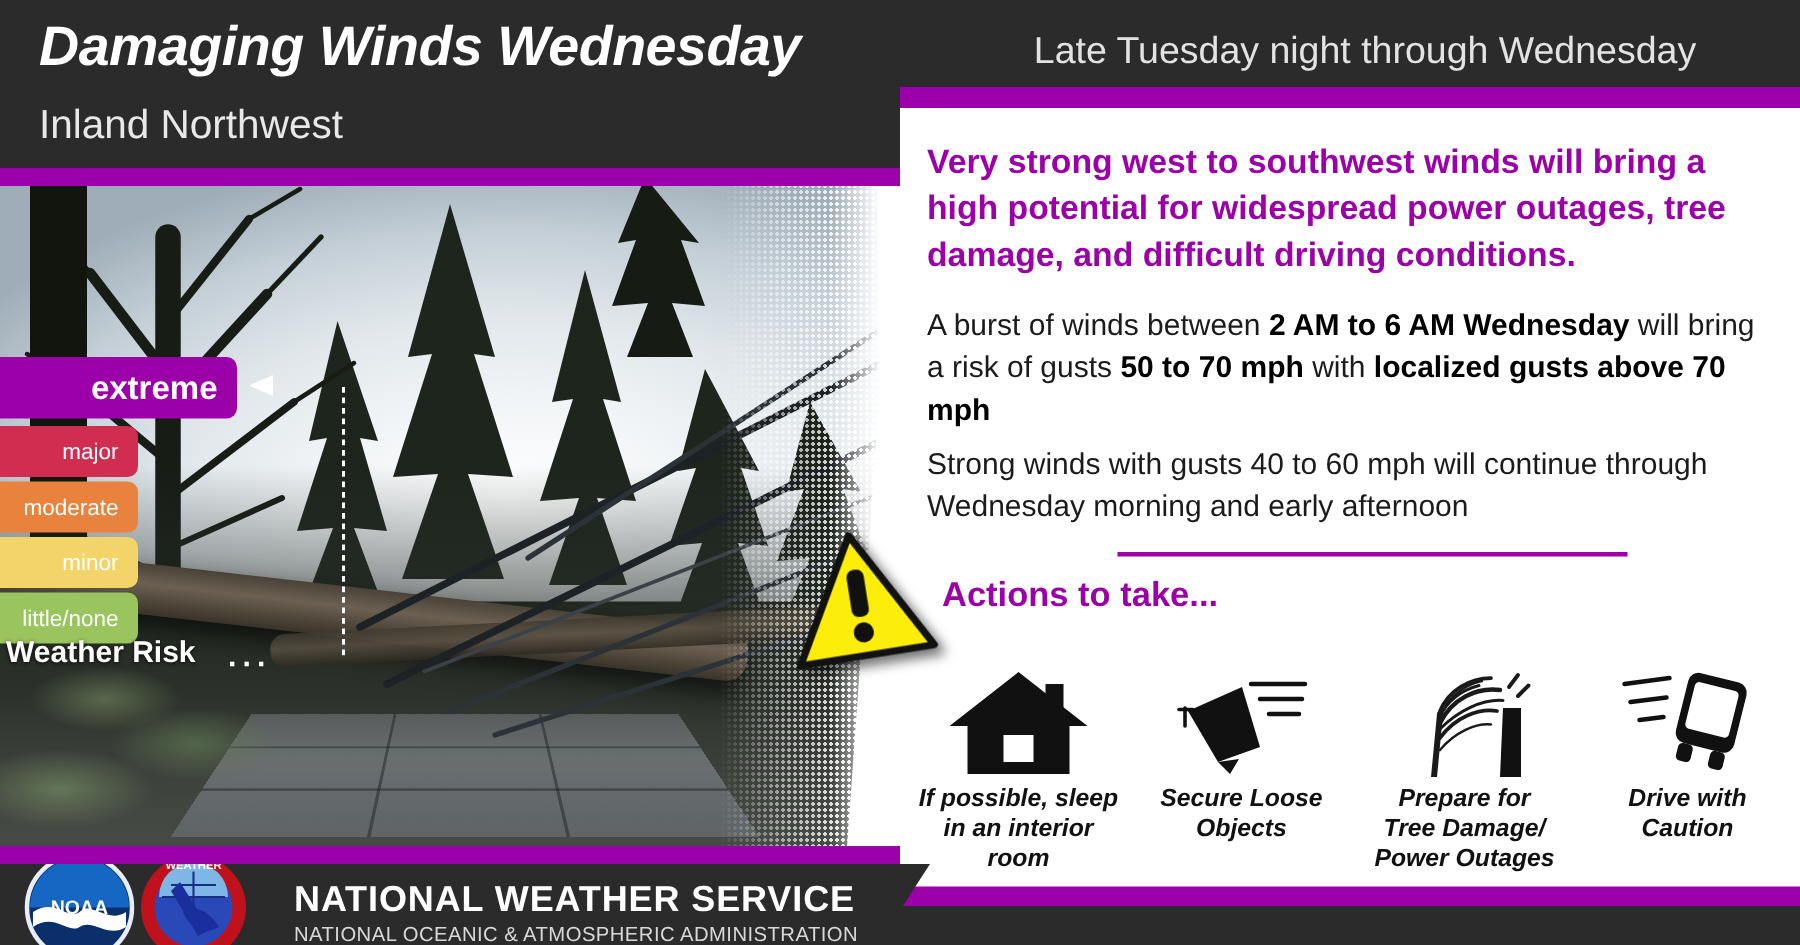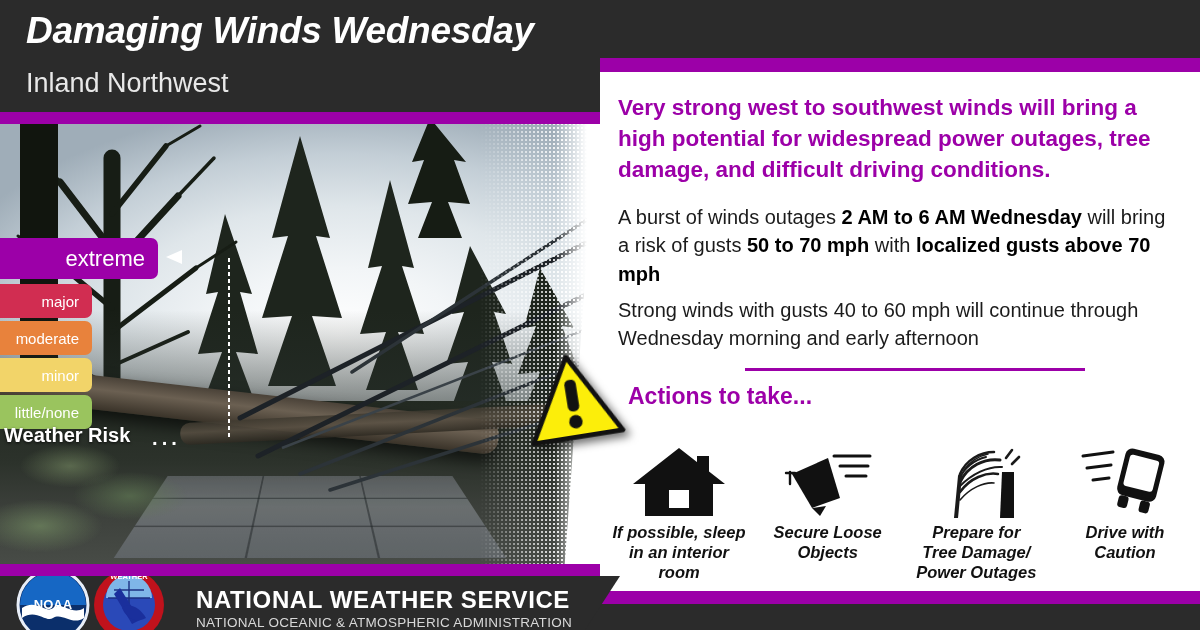--- a/index.html
+++ b/index.html
@@ -128,21 +128,21 @@
 
   
   .risk { position:absolute; left:0; top:238px; width:175px; z-index:30; }
   .risk-row {
     height:34px; display:flex; align-items:center; justify-content:flex-end;
     padding-right:13px; margin-bottom:3px;
     border-top-right-radius:7px; border-bottom-right-radius:7px;
     font-size:15px; color:#ffffff;
   }
   .risk-row.active {
-    width:158px; height:41px; font-size:22px; font-weight:normal; margin-bottom:5px;
+    width:158px; height:41px; font-size:22px; font-weight:bold; margin-bottom:5px;
   }
   .risk-row.dim { width:92px; }
   .risk-label {
     position:absolute; left:4px; top:424px; font-size:20px; font-weight:bold;
     color:#ffffff; z-index:30; text-shadow:0 1px 3px rgba(0,0,0,.8);
   }
   .leader {
     position:absolute; left:152px; top:432px; z-index:30;
     font-size:20px; font-weight:bold; color:#fff; letter-spacing:3px;
   }
@@ -242,24 +242,25 @@
   </div>
 
   <div class="panel-clip"></div>
 
   <div class="header-dark-right"></div>
   <div class="hdr-bar-left"></div>
   <div class="hdr-bar-right"></div>
 
   <div class="title">Damaging Winds Wednesday</div>
   <div class="subtitle-left">Inland Northwest</div>
+  <div class="subtitle-right">Late Tuesday night through Wednesday</div>
 
   <div class="lede">Very strong west to southwest winds will bring a high potential for widespread power outages, tree damage, and difficult driving conditions.</div>
 
-  <div class="body1"><span>A burst of winds outages </span><b>2 AM to 6 AM Wednesday</b><span> will bring a risk of gusts </span><b>50 to 70 mph</b><span> with </span><b>localized gusts above 70 mph</b></div>
+  <div class="body1"><span>A burst of winds between </span><b>2 AM to 6 AM Wednesday</b><span> will bring a risk of gusts </span><b>50 to 70 mph</b><span> with </span><b>localized gusts above 70 mph</b></div>
 
   <div class="body2">Strong winds with gusts 40 to 60 mph will continue through Wednesday morning and early afternoon</div>
 
   <div class="divider"></div>
   <div class="actions-head">Actions to take...</div>
 
   <svg class="warn" viewBox="0 0 100 92">
     <polygon points="50,4 97,88 3,88" fill="#fcee0a" stroke="#111" stroke-width="5" stroke-linejoin="round"></polygon>
     <rect x="44" y="28" width="12" height="33" rx="5" fill="#111"></rect>
     <circle cx="50" cy="72" r="7" fill="#111"></circle>

